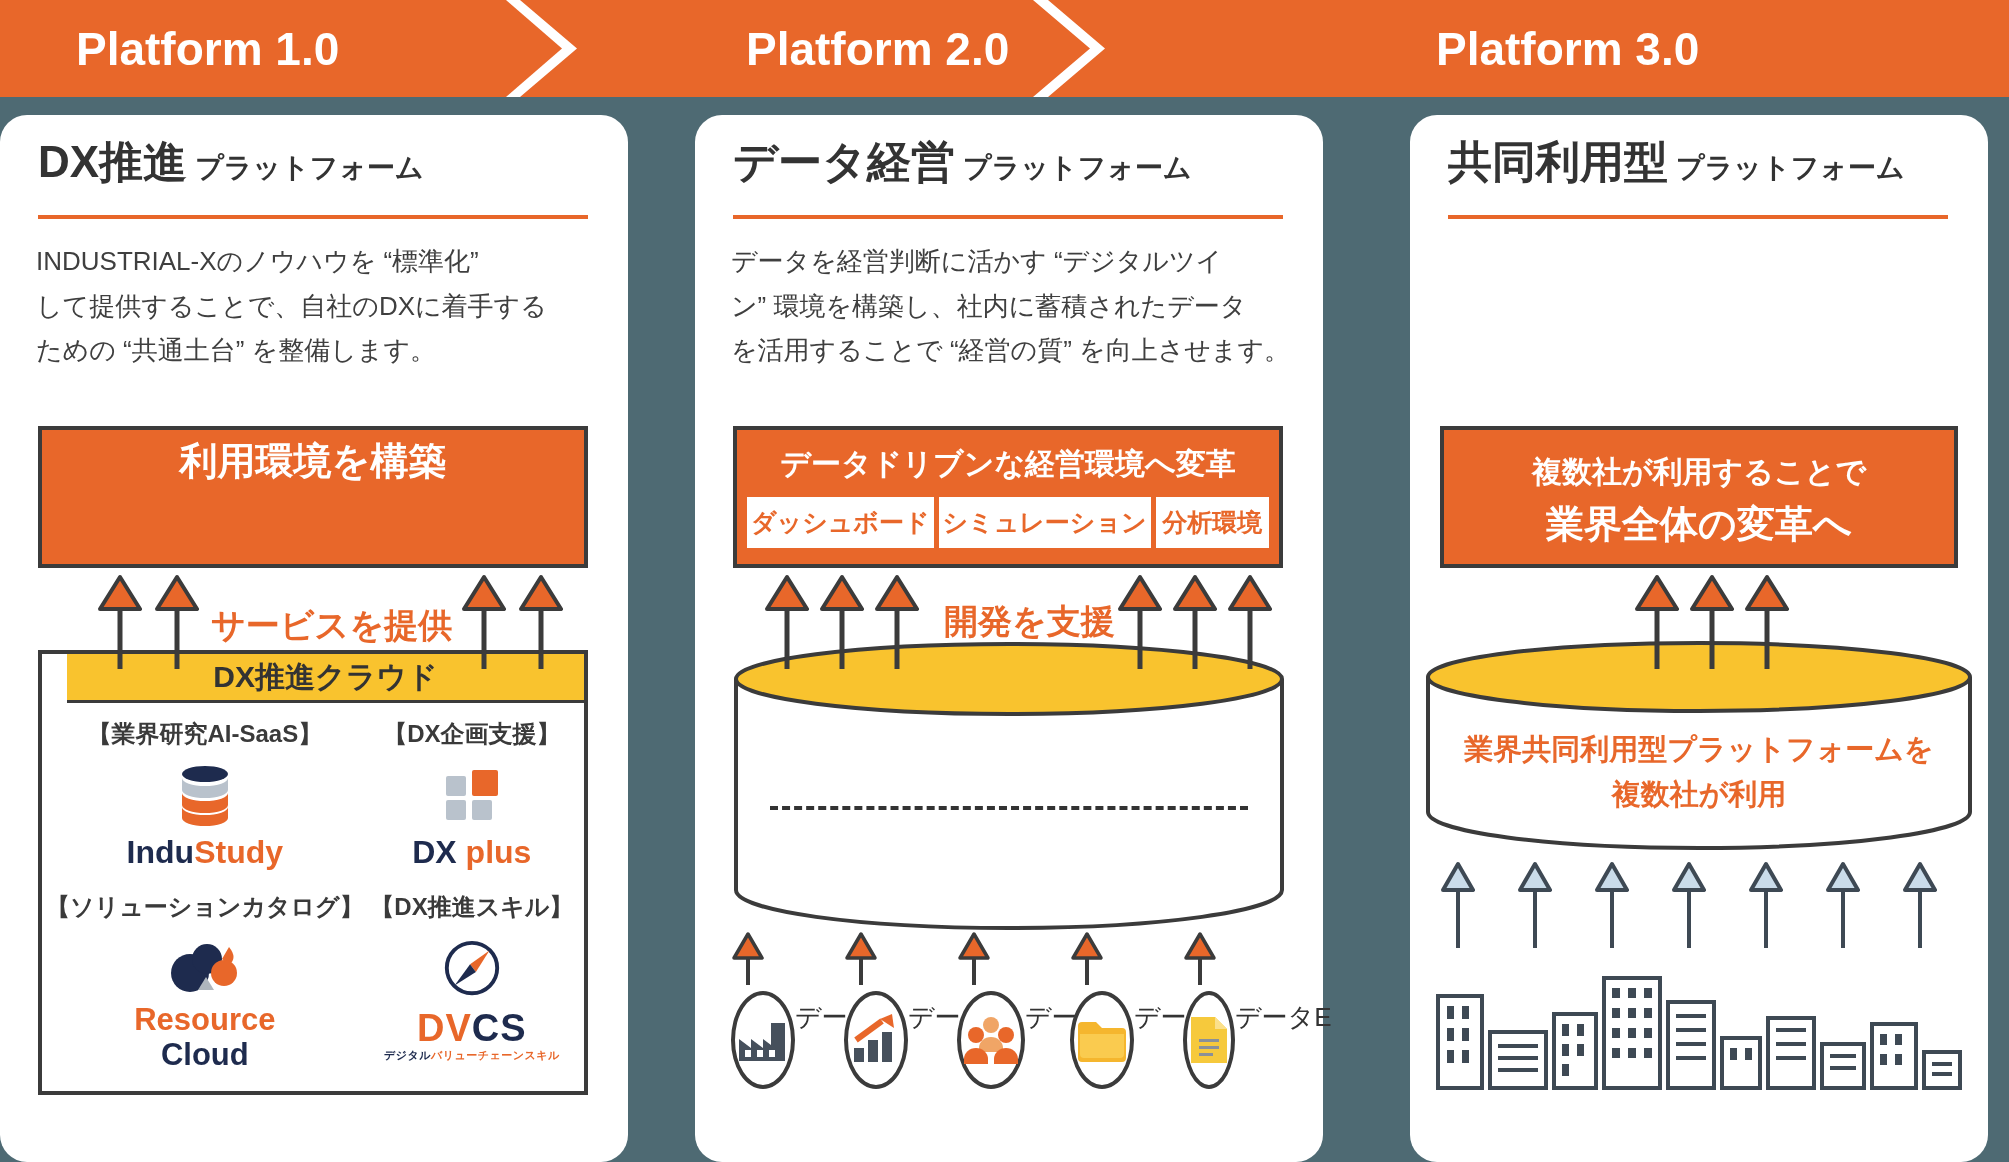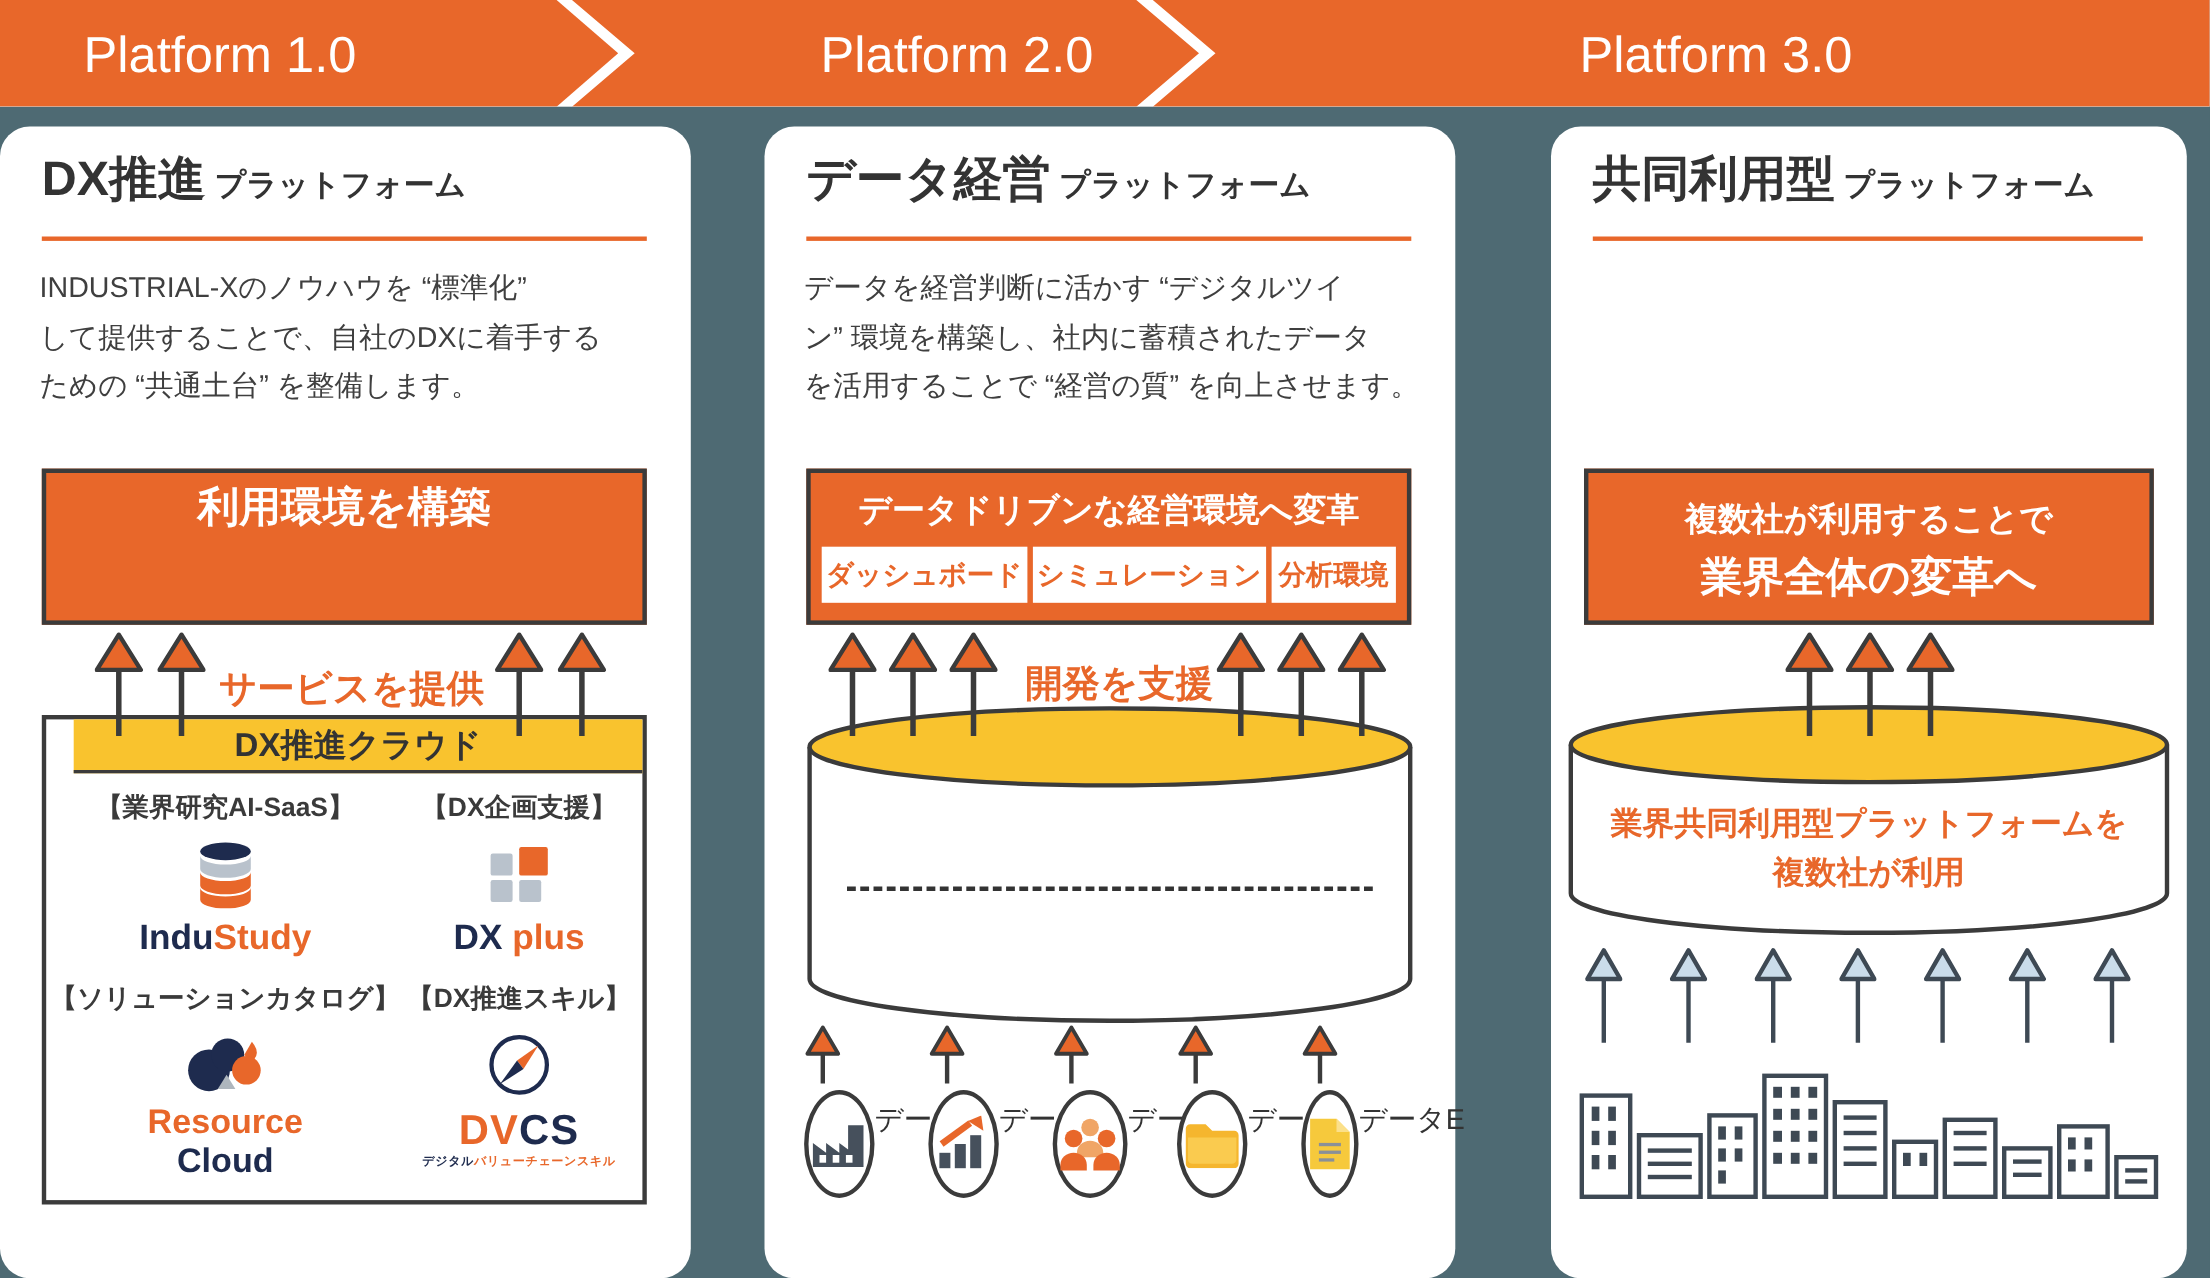--- a/index.html
+++ b/index.html
@@ -1,20 +1,20 @@
 <!DOCTYPE html>
 <html><head>
 <meta charset="utf-8">
 <style>
   html,body{margin:0;padding:0;background:#4E6A73;}
   .stage{position:relative;width:2009px;height:1162px;background:#4E6A73;overflow:hidden;
          font-family:"Liberation Sans","DejaVu Sans",sans-serif;color:#3C3C3C;}
   
   .topband{position:absolute;top:0;left:0;width:2009px;height:97px;background:#ffffff;}
-  .banner{position:absolute;top:0;height:97px;background:#E8672A;color:#fff;font-weight:normal;
+  .banner{position:absolute;top:0;height:97px;background:#E8672A;color:#fff;font-weight:bold;
           font-size:46px;display:flex;align-items:center;box-sizing:border-box;}
   .banner1{left:0;width:562px;clip-path:polygon(0 0,506px 0,562px 48.5px,506px 97px,0 97px);padding-left:76px;}
   .banner2{left:520px;width:570px;clip-path:polygon(0 0,513px 0,570px 48.5px,513px 97px,0 97px,57px 48.5px);padding-left:226px;}
   .banner3{left:1048px;width:961px;clip-path:polygon(0 0,961px 0,961px 97px,0 97px,57px 48.5px);padding-left:388px;}
   
   .col{position:absolute;top:115px;height:1047px;background:#fff;border-radius:27px;}
   .col1{left:0;width:628px;}
   .col2{left:695px;width:628px;}
   .col3{left:1410px;width:578px;}
   .col-title{position:absolute;top:18px;left:38px;white-space:nowrap;color:#333;}
@@ -25,21 +25,21 @@
   
   .goal{position:absolute;top:311px;left:38px;right:40px;height:134px;background:#E8672A;
         border:4px solid #3B3B3B;color:#fff;font-weight:bold;text-align:center;box-sizing:content-box;}
   .goal .g1{margin-top:22px;font-size:30px;}
   .goal .g2{margin-top:6px;font-size:38px;}
   .goal2 .g1{margin-top:14px;font-size:30px;}
   .chips{display:flex;gap:5px;margin:12px 10px 0;}
   .chip{flex:1;background:#fff;color:#E8672A;font-weight:bold;font-size:25px;
         padding:9px 4px;white-space:nowrap;}
   
-  .arrows{position:absolute;top:458px;left:0;right:0;height:100px;z-index:5;}
+  .arrows{position:absolute;top:458px;left:12px;right:0;height:100px;z-index:5;}
   .arr{position:absolute;top:0;width:44px;height:100px;}
   .arrow-label{position:absolute;font-size:34px;font-weight:bold;color:#E8672A;white-space:nowrap;}
   
   .cyl-svg{position:absolute;z-index:1;}
   .prod-row{position:absolute;left:72px;right:48px;display:flex;align-items:center;}
   .prod-name{font-weight:bold;line-height:1.02;letter-spacing:1px;}
   .green{color:#52A53C;} .navy{color:#1E2B4E;} .orange{color:#E8672A;}
   .prod-desc{font-size:27px;color:#3F3F3F;line-height:1.45;margin-left:24px;}
   .dash{position:absolute;left:75px;width:478px;border-top:4px dashed #333;z-index:3;}
   .cyl3-text{position:absolute;left:40px;right:40px;text-align:center;z-index:3;

